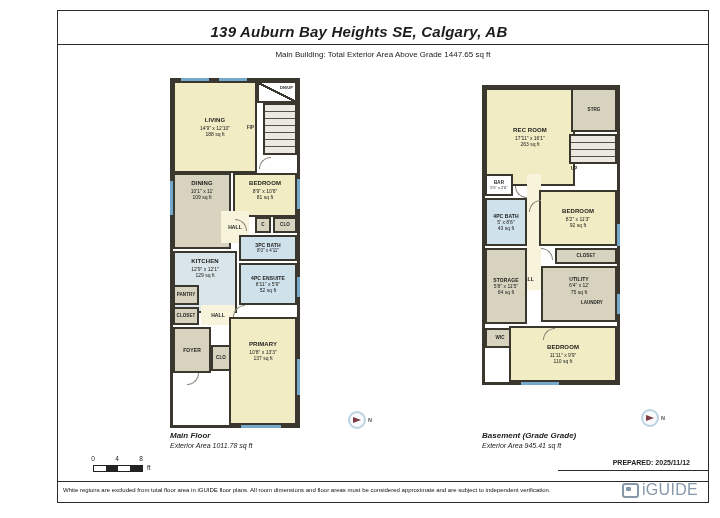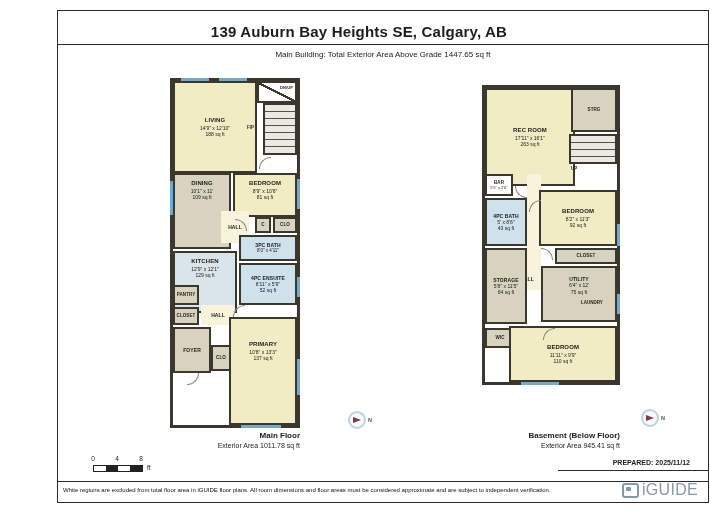--- a/index.html
+++ b/index.html
@@ -1,20 +1,20 @@
 <!DOCTYPE html>
 <html><head>
 <meta charset="utf-8">
 <style>
   html,body{margin:0;padding:0;background:#fafaf8;}
   .stage{position:relative;width:720px;height:518px;background:#ffffff;
          font-family:"Liberation Sans",sans-serif;color:#1c1c1c;overflow:hidden;}
   .page-border{position:absolute;left:57px;top:10px;width:650px;height:491px;border:1.5px solid #2b2b2b;}
   .doc-title{position:absolute;left:57px;top:23px;width:604px;text-align:center;
-             font-size:15px;font-weight:bold;letter-spacing:.2px;}
+             font-size:15px;font-weight:bold;letter-spacing:.2px;font-style:italic;}
   .title-rule{position:absolute;left:57px;top:44px;width:652px;border-top:1.5px solid #2b2b2b;}
   .doc-subtitle{position:absolute;left:57px;top:50px;width:652px;text-align:center;font-size:8px;color:#222;}
 
   .plan{position:absolute;background:#fff;border:3px solid #3a372f;}
   .plan-main{left:170px;top:78px;width:124px;height:344px;}
   .plan-basement{left:482px;top:85px;width:132px;height:294px;}
 
   .room{position:absolute;border:2px solid #3a372f;box-sizing:border-box;display:flex;flex-direction:column;
         align-items:center;justify-content:center;text-align:center;overflow:visible;}
   .yellow{background:#f1ecc3;} .tan{background:#d8d3bf;} .blue{background:#cfe1ea;}
@@ -28,21 +28,21 @@
   .stairs{position:absolute;border:2px solid #3a372f;box-sizing:border-box;background-color:#ece9e1;
           background-image:repeating-linear-gradient(to bottom,transparent 0,transparent 6px,#55514a 6px,#55514a 7px);}
   .entry{position:absolute;border:2px solid #3a372f;box-sizing:border-box;background:
          linear-gradient(to top right,#fff 46%,#3a372f 46%,#3a372f 53%,#fff 53%);}
   .entry .rname{position:absolute;right:2px;top:2px;font-size:4px;}
   .floatlabel{position:absolute;font-size:4.5px;font-weight:bold;color:#222;}
   .window{position:absolute;background:#74a9cc;}
   .arc{position:absolute;width:11px;height:11px;border-top:1px solid #8a857c;border-left:1px solid #8a857c;
        border-top-left-radius:100%;}
 
-  .plan-caption{position:absolute;text-align:right;}
+  .plan-caption{position:absolute;text-align:left;font-style:italic;}
   .cap-title{font-size:8px;font-weight:bold;line-height:1.3;}
   .cap-sub{font-size:7px;line-height:1.3;}
 
   .compass{position:absolute;display:flex;align-items:center;gap:2px;}
   .compass-circle{width:14px;height:14px;border-radius:50%;border:2px solid #bcd3e2;background:#f7f9fa;
                   display:flex;align-items:center;justify-content:center;}
   .compass-arrow{width:0;height:0;border-top:3.5px solid transparent;border-bottom:3.5px solid transparent;
                  border-left:8px solid #7e3d44;}
   .compass-n{font-size:5.5px;color:#555;font-weight:bold;}
 
@@ -221,21 +221,21 @@
     <div class="window" style="right:-3px;top:206px;width:3px;height:20px;"></div>
     <div class="window" style="left:36px;bottom:-3px;width:38px;height:3px;"></div>
 
     <div class="arc" style="left:44px;top:112px;"></div>
     <div class="arc" style="left:56px;top:160px;transform:rotate(90deg);"></div>
     <div class="arc" style="left:58px;top:240px;"></div>
     <div class="arc" style="left:30px;top:98px;transform:rotate(270deg);"></div>
   </div>
 
   <div class="plan-caption" style="left:482px;top:431px;width:138px;">
-    <div class="cap-title">Basement (Below Floor)</div>
+    <div class="cap-title">Basement (Grade Grade)</div>
     <div class="cap-sub">Exterior Area 945.41 sq ft</div>
   </div>
 
   <div class="compass" style="left:641px;top:409px;">
     <span class="compass-circle">
         <span class="compass-arrow"></span>
       </span>
     <span class="compass-n">N</span>
   </div>
 

